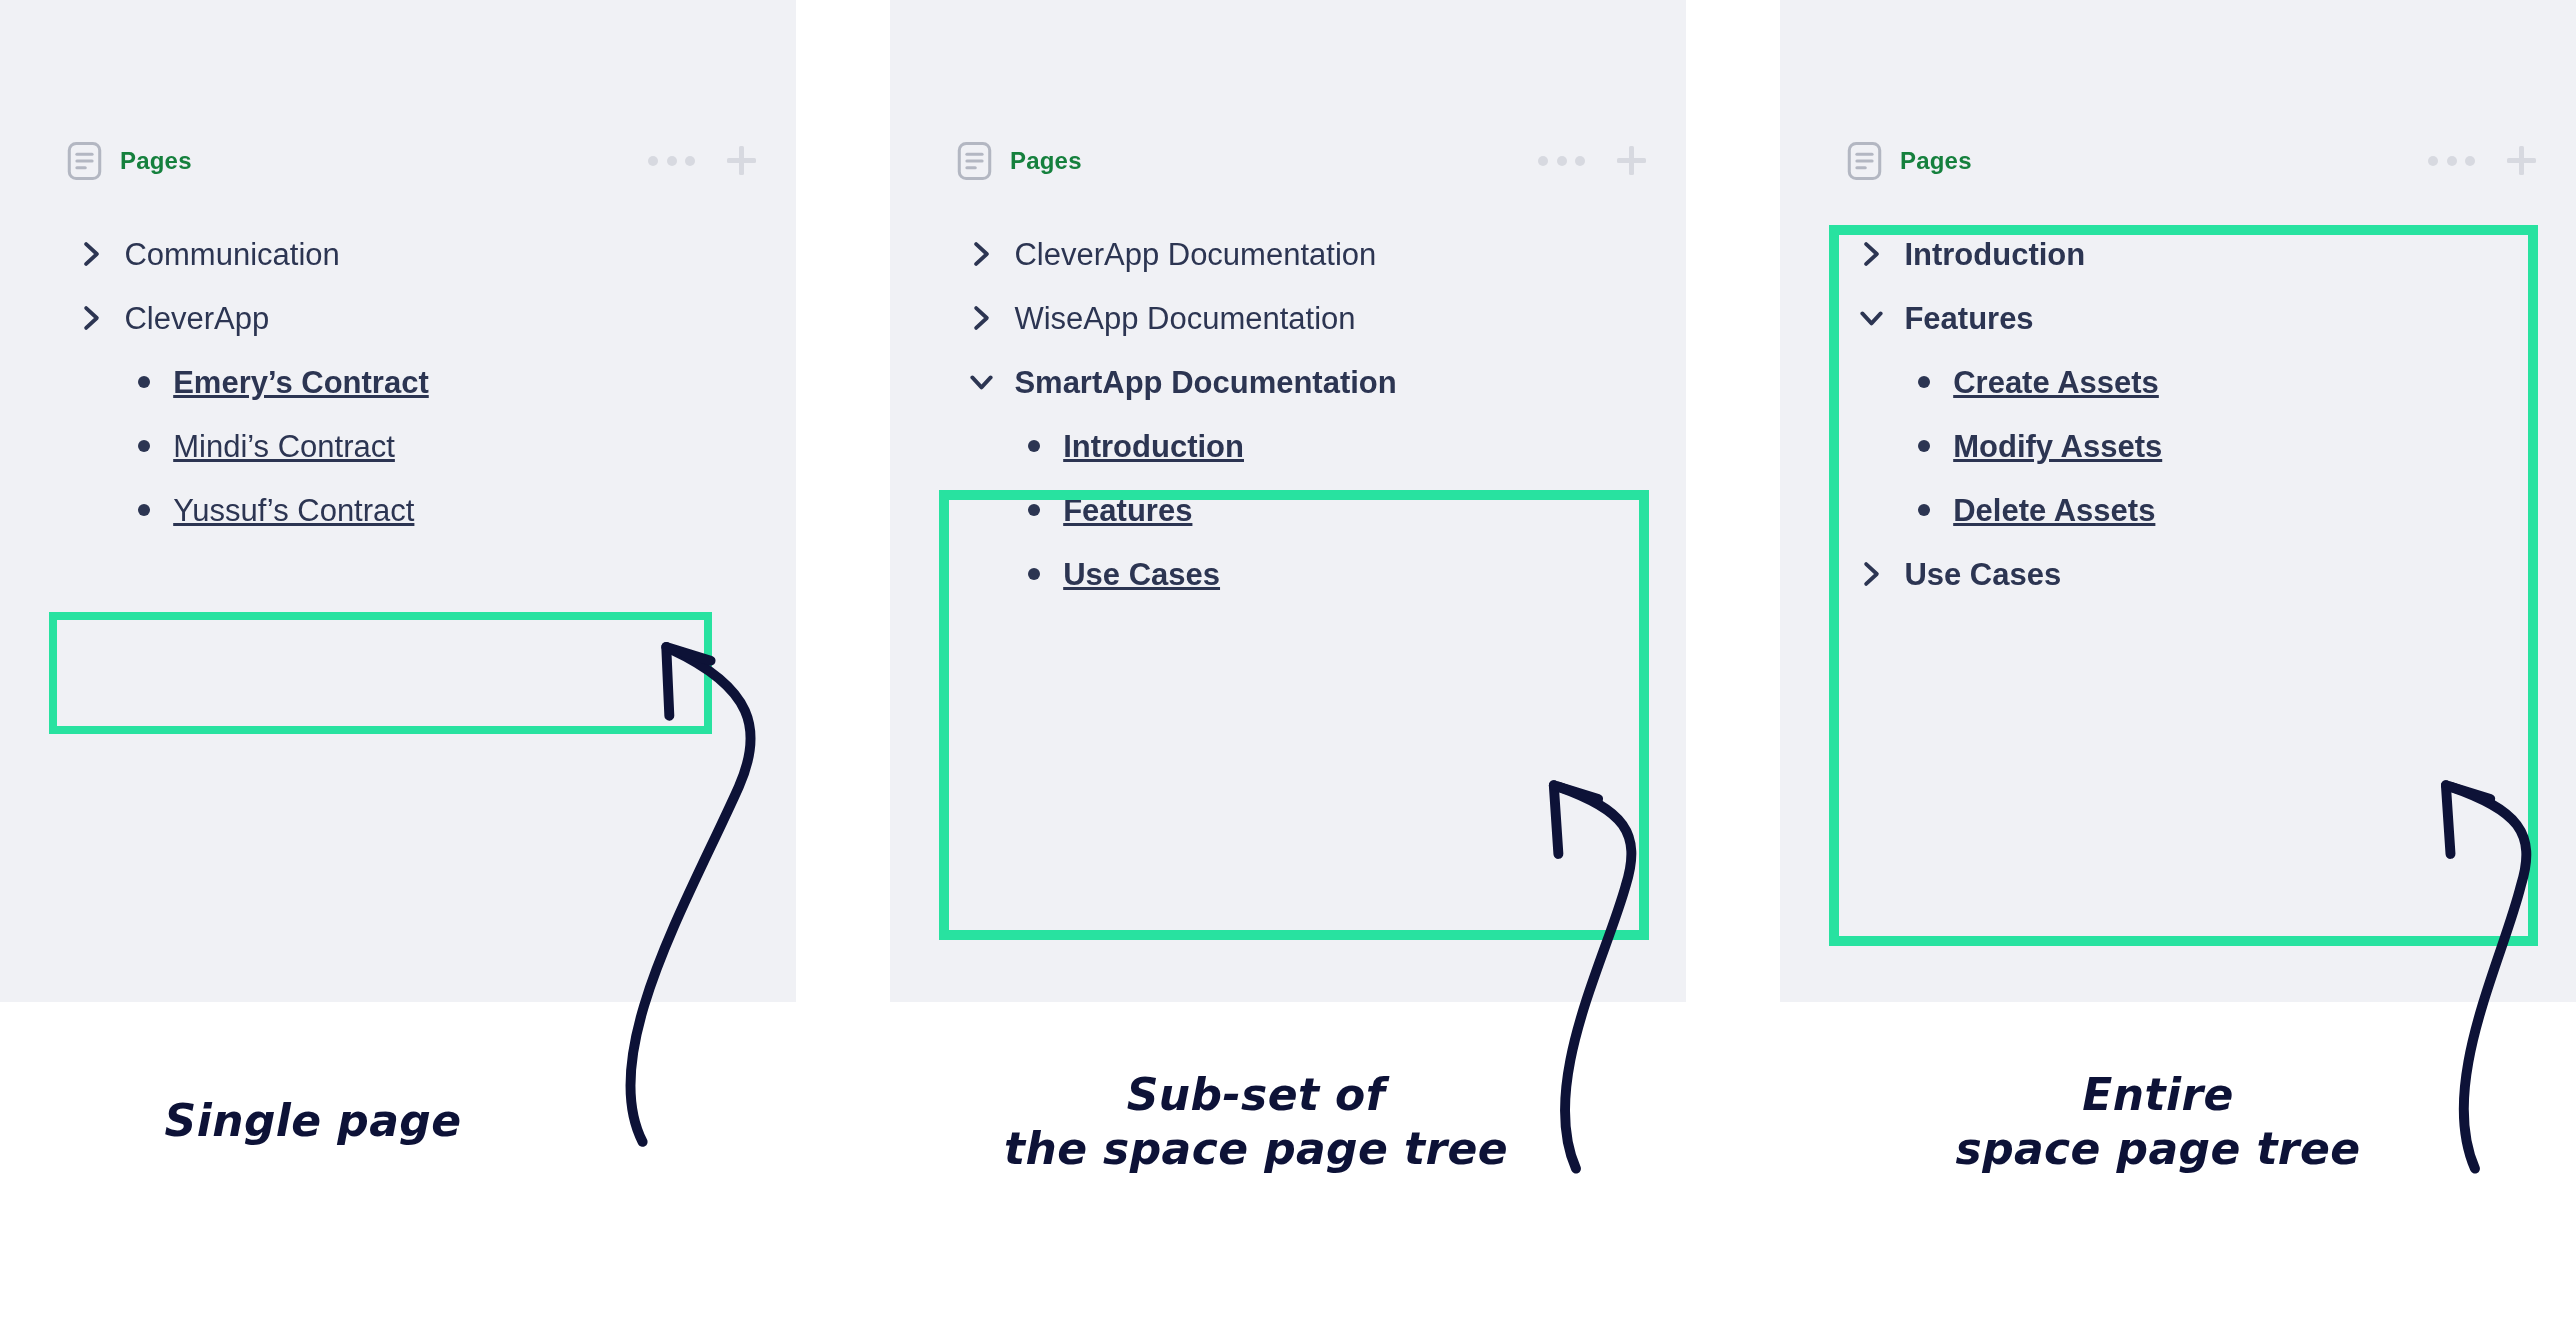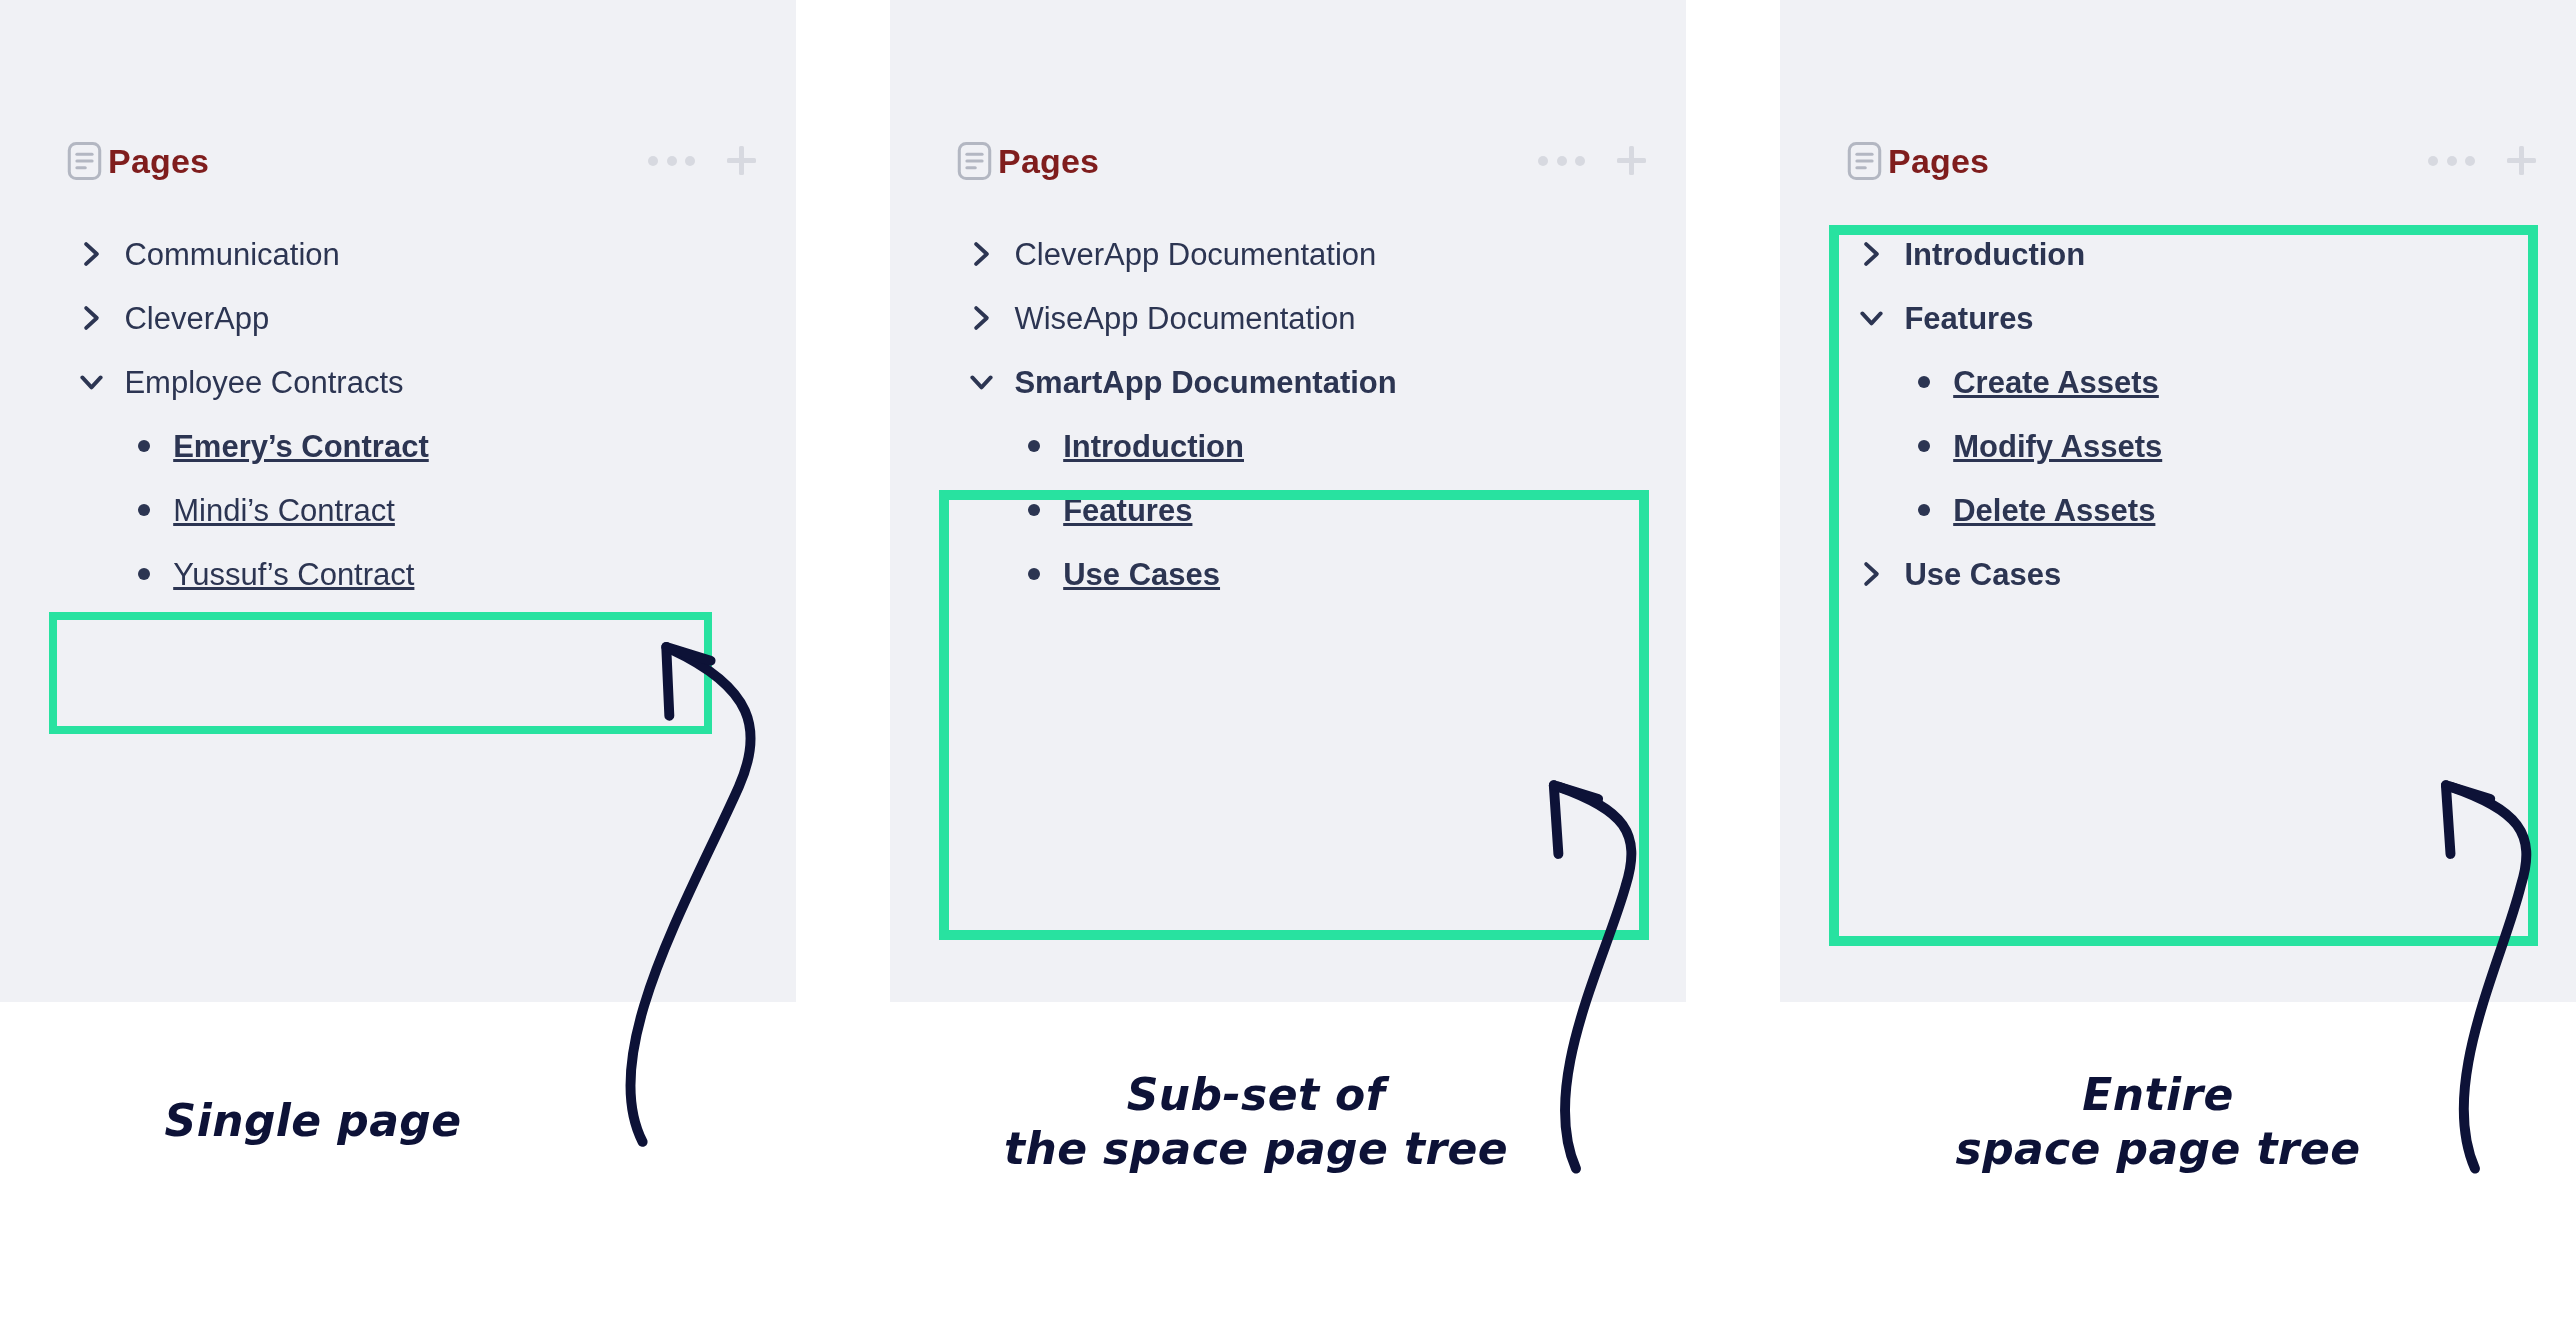--- a/index.html
+++ b/index.html
@@ -36,24 +36,24 @@
     display: flex;
     align-items: center;
   }
   .pages-icon {
     width: 35px;
     height: 40px;
     flex: 0 0 auto;
     display: block;
   }
   .pages-title {
-    margin-left: 6px;
-    font-size: 34px;
+    margin-left: 18px;
+    font-size: 24px;
     font-weight: 700;
-    color: #7f1d1d;
+    color: #15803d;
     letter-spacing: 0.2px;
     line-height: 1;
   }
   .header-spacer { flex: 1 1 auto; }
   .dots-icon {
     display: flex;
     align-items: center;
     gap: 8.4px;
     margin-right: 32px;
   }
@@ -182,26 +182,20 @@
           <path d="M8 4 L22 17 L8 30" fill="none" stroke="#2c3552" stroke-width="5" stroke-linecap="round" stroke-linejoin="round"></path>
         </svg>
       <span class="row-label">Communication</span>
     </div>
     <div class="tree-row lvl0">
       <svg class="chev" viewBox="0 0 30 34">
           <path d="M8 4 L22 17 L8 30" fill="none" stroke="#2c3552" stroke-width="5" stroke-linecap="round" stroke-linejoin="round"></path>
         </svg>
       <span class="row-label">CleverApp</span>
     </div>
-    <div class="tree-row lvl0">
-      <svg class="chev" viewBox="0 0 30 34">
-          <path d="M3 11 L15 24 L27 11" fill="none" stroke="#2c3552" stroke-width="5" stroke-linecap="round" stroke-linejoin="round"></path>
-        </svg>
-      <span class="row-label">Employee Contracts</span>
-    </div>
     <div class="tree-row lvl1 bold">
       <span class="bullet"></span>
       <span class="row-label">Emery’s Contract</span>
     </div>
     <div class="tree-row lvl1">
       <span class="bullet"></span>
       <span class="row-label">Mindi’s Contract</span>
     </div>
     <div class="tree-row lvl1">
       <span class="bullet"></span>

